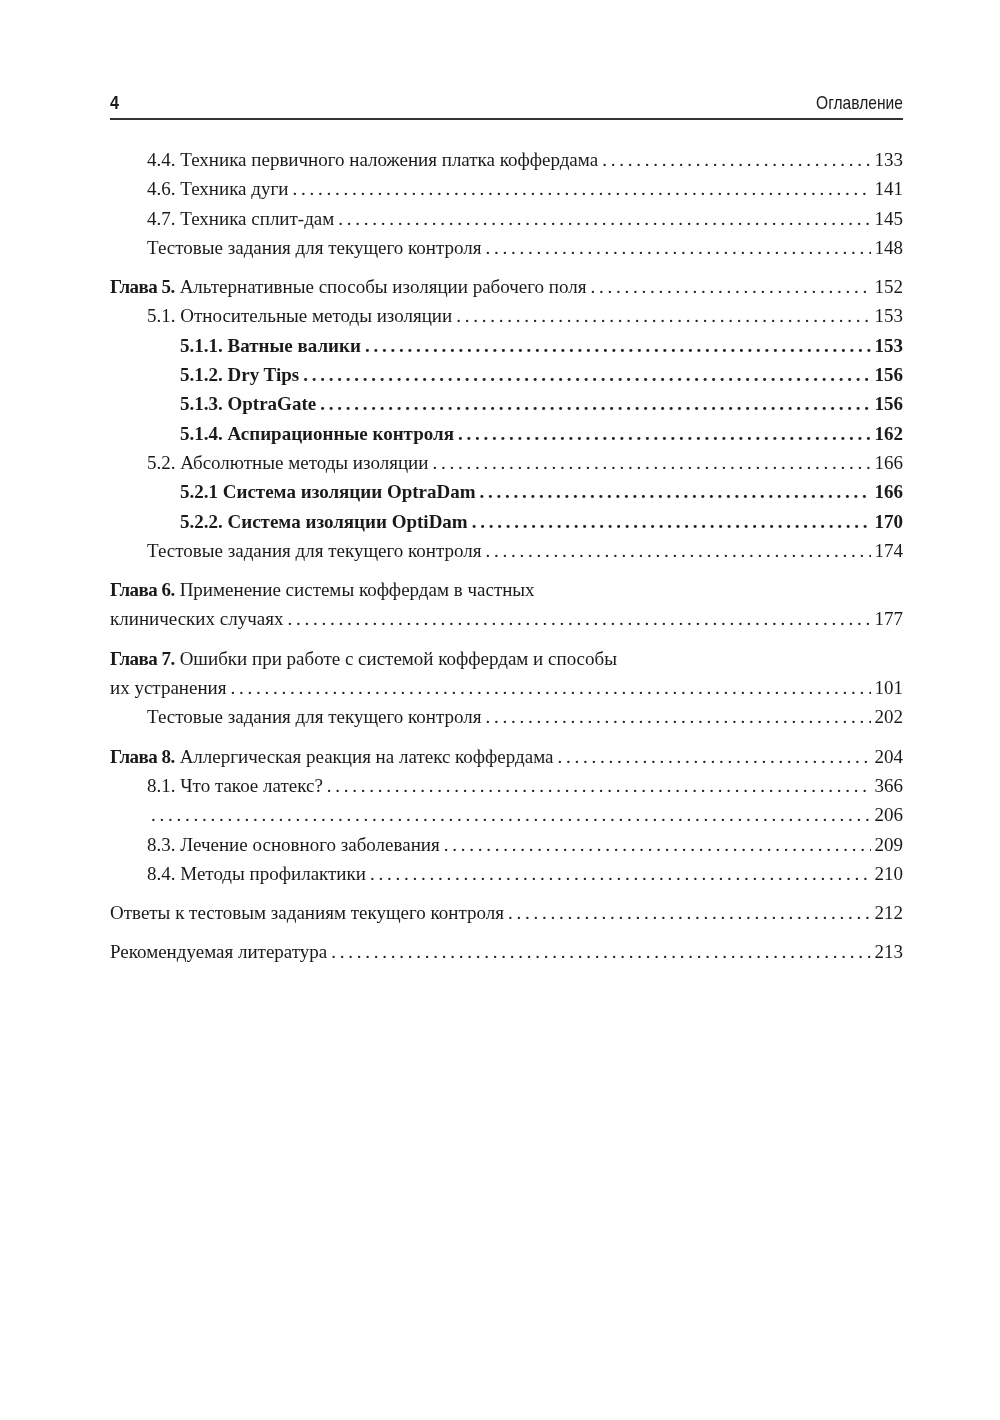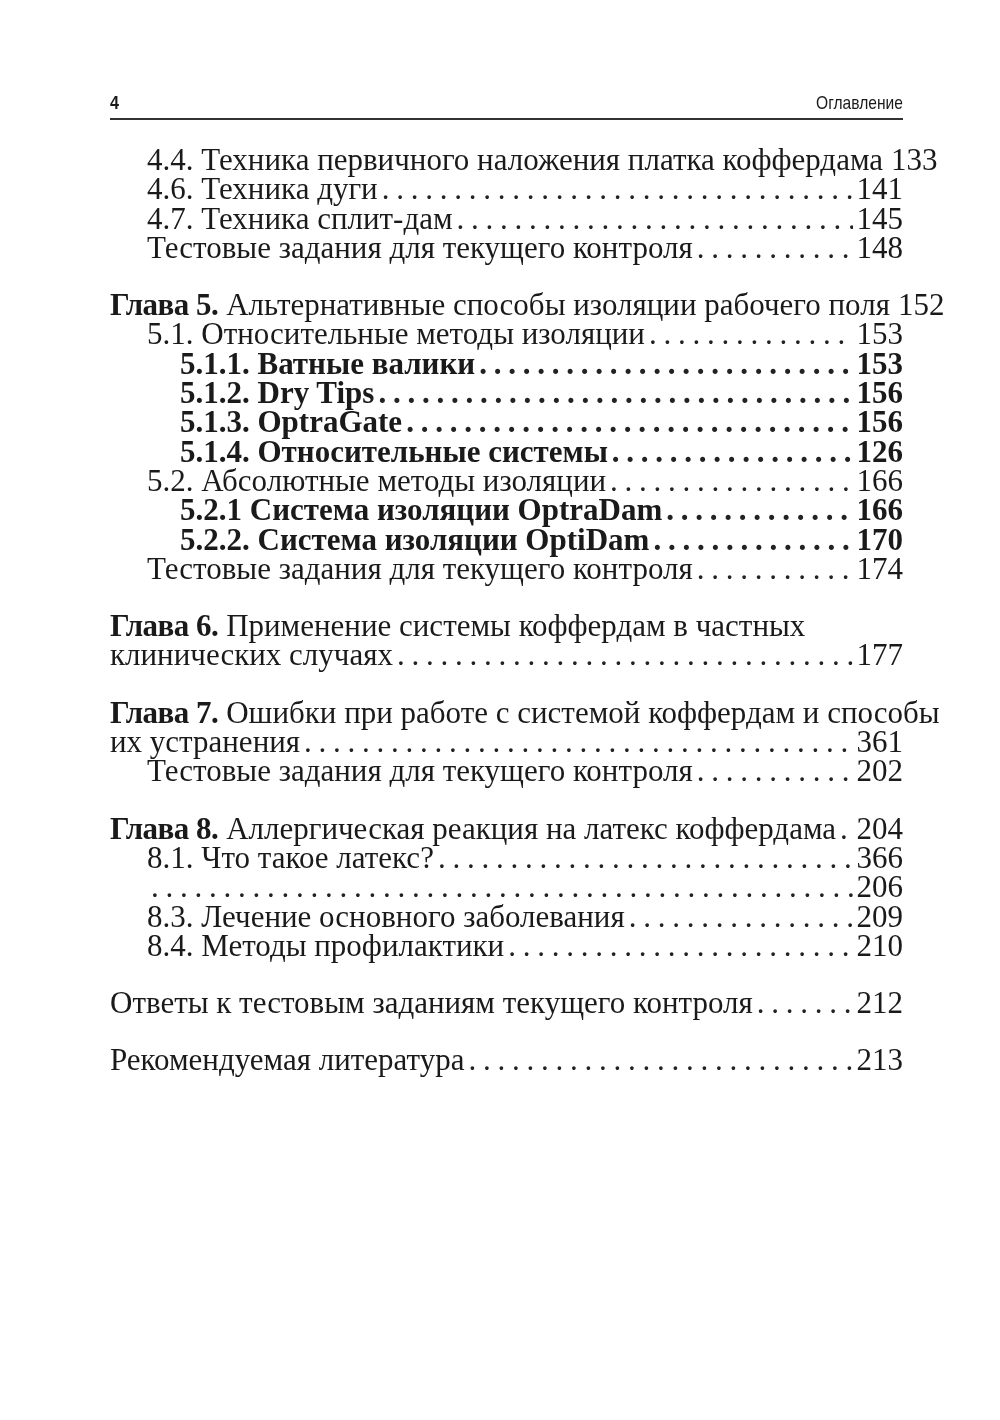--- a/index.html
+++ b/index.html
@@ -7,31 +7,31 @@
   .header {
     position: absolute; left: 110px; top: 92px; width: 793px; height: 26px;
     border-bottom: 2px solid #333;
     font-family: "Liberation Sans", sans-serif;
     font-size: 19px;
     transform-origin: left top;
   }
   .header .pnum { position: absolute; left: 0; top: 0; font-weight: bold; font-stretch: condensed; transform: scaleX(0.85); transform-origin: left; }
   .header .title { position: absolute; right: 0; top: 0; transform: scaleX(0.82); transform-origin: right; }
   .toc { position: absolute; left: 110px; top: 145px; width: 793px;
-    font-family: "Liberation Serif", serif; font-size: 31px; }
+    font-family: "Liberation Serif", serif; font-size: 19px; }
   .entry { position: relative; line-height: 29.3px; }
   .line { display: flex; align-items: baseline; white-space: nowrap; }
   .line .txt { flex: 0 0 auto; }
   .line .dots { flex: 1 1 auto; overflow: hidden; margin: 0 4px; letter-spacing: 3.2px; color: #222; }
   .line .dots::before { content: ". . . . . . . . . . . . . . . . . . . . . . . . . . . . . . . . . . . . . . . . . . . . . . . . . . . . . . . . . . . . . . . . . . . . . . . . . . . . . . . . . . . . . . ."; letter-spacing: 0; word-spacing: -1px; }
   .line .pg { flex: 0 0 auto; text-align: right; }
   .lvl0 { padding-left: 0; }
   .lvl1 { padding-left: 37px; }
   .lvl2 { padding-left: 70px; font-weight: bold; }
-  .gap { margin-top: 28px; }
+  .gap { margin-top: 10px; }
   b.label { font-weight: bold; letter-spacing: -0.5px; }
   .first-line { white-space: nowrap; }
 </style>
 </head>
 <body>
 
 <div class="header">
   <span class="pnum">4</span>
   <span class="title">Оглавление</span>
 </div>
@@ -95,23 +95,23 @@
     </div>
     <div class="entry lvl2">
       <div class="line">
         <span class="txt"><span>5.1.3. OptraGate</span></span>
         <span class="dots"></span>
         <span class="pg">156</span>
       </div>
     </div>
     <div class="entry lvl2">
       <div class="line">
-        <span class="txt"><span>5.1.4. Относительные системы</span></span>
-        <span class="dots"></span>
-        <span class="pg">126</span>
+        <span class="txt"><span>5.1.4. Аспирационные контроля</span></span>
+        <span class="dots"></span>
+        <span class="pg">162</span>
       </div>
     </div>
     <div class="entry lvl1">
       <div class="line">
         <span class="txt"><span>5.2. Абсолютные методы изоляции</span></span>
         <span class="dots"></span>
         <span class="pg">166</span>
       </div>
     </div>
     <div class="entry lvl2">
@@ -141,21 +141,21 @@
         <span class="txt"><span>клинических случаях</span></span>
         <span class="dots"></span>
         <span class="pg">177</span>
       </div>
     </div>
     <div class="entry lvl0 gap">
       <div class="first-line"><b class="label">Глава 7.</b><span> Ошибки при работе с системой коффердам и способы</span></div>
       <div class="line">
         <span class="txt"><span>их устранения</span></span>
         <span class="dots"></span>
-        <span class="pg">361</span>
+        <span class="pg">101</span>
       </div>
     </div>
     <div class="entry lvl1">
       <div class="line">
         <span class="txt"><span>Тестовые задания для текущего контроля</span></span>
         <span class="dots"></span>
         <span class="pg">202</span>
       </div>
     </div>
     <div class="entry lvl0 gap">

